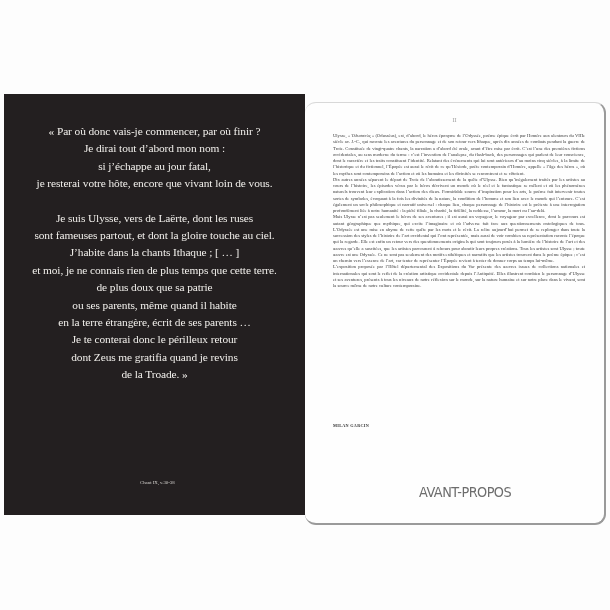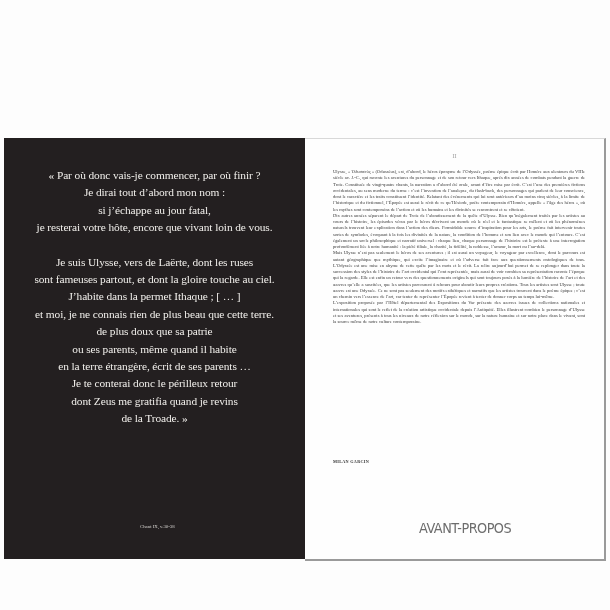--- a/index.html
+++ b/index.html
@@ -1,27 +1,27 @@
 <!DOCTYPE html>
 <html><head>
 <meta charset="utf-8">
 <style>
   html, body { margin:0; padding:0; }
   body {
     width:610px; height:610px; background:#fdfdfd; position:relative; overflow:hidden;
     font-family:"Liberation Serif", "DejaVu Serif", serif;
   }
-  .spread { position:absolute; left:4px; top:94px; width:601px; height:421px;margin-top:44px; }
+  .spread { position:absolute; left:4px; top:94px; width:601px; height:421px; }
   .page-left {
     position:absolute; left:0; top:0; width:301px; height:421px;
     background:#231f20; color:#f2f0ec;
   }
   .page-right {
-    position:absolute; left:301px; top:0; width:299px; height:420px;
-    background:#fefefe; border-top:1px solid #d8d8d8; border-right:2px solid #9a9a9a; border-bottom:2px solid #9a9a9a;
+    position:absolute; left:301px; top:8px; width:299px; height:420px;
+    background:#fefefe; border-top:1px solid #d8d8d8; border-right:2px solid #9a9a9a; border-bottom:2px solid #9a9a9a;border-radius:11px;
   }
   .poem {
     position:absolute; left:0; top:29px; width:301px; text-align:center;
     font-size:11.4px; line-height:17.4px; letter-spacing:-0.1px;
   }
   .poem .line { display:block; white-space:nowrap; }
   .poem .stanza-gap { display:block; height:17px; }
   .caption {
     position:absolute; left:136px; top:386px; font-size:4.8px; color:#d8d6d2; white-space:nowrap;
   }
@@ -50,22 +50,22 @@
 <div class="spread">
   <div class="page-left">
     <div class="poem" id="poem">
         <span class="line">« Par où donc vais-je commencer, par où finir ?</span>
         <span class="line">Je dirai tout d’abord mon nom :</span>
         <span class="line">si j’échappe au jour fatal,</span>
         <span class="line">je resterai votre hôte, encore que vivant loin de vous.</span>
         <span class="stanza-gap"></span>
         <span class="line">Je suis Ulysse, vers de Laërte, dont les ruses</span>
         <span class="line">sont fameuses partout, et dont la gloire touche au ciel.</span>
-        <span class="line">J’habite dans la permet Ithaque ; [ … ]</span>
-        <span class="line">et moi, je ne connais rien de plus beau que cette terre.</span>
+        <span class="line">J’habite dans la chants Ithaque ; [ … ]</span>
+        <span class="line">et moi, je ne connais rien de plus temps que cette terre.</span>
         <span class="line">de plus doux que sa patrie</span>
         <span class="line">ou ses parents, même quand il habite</span>
         <span class="line">en la terre étrangère, écrit de ses parents …</span>
         <span class="line">Je te conterai donc le périlleux retour</span>
         <span class="line">dont Zeus me gratifia quand je revins</span>
         <span class="line">de la Troade. »</span>
       </div>
     <div class="caption">Chant IX, v.30-38</div>
   </div>
 

